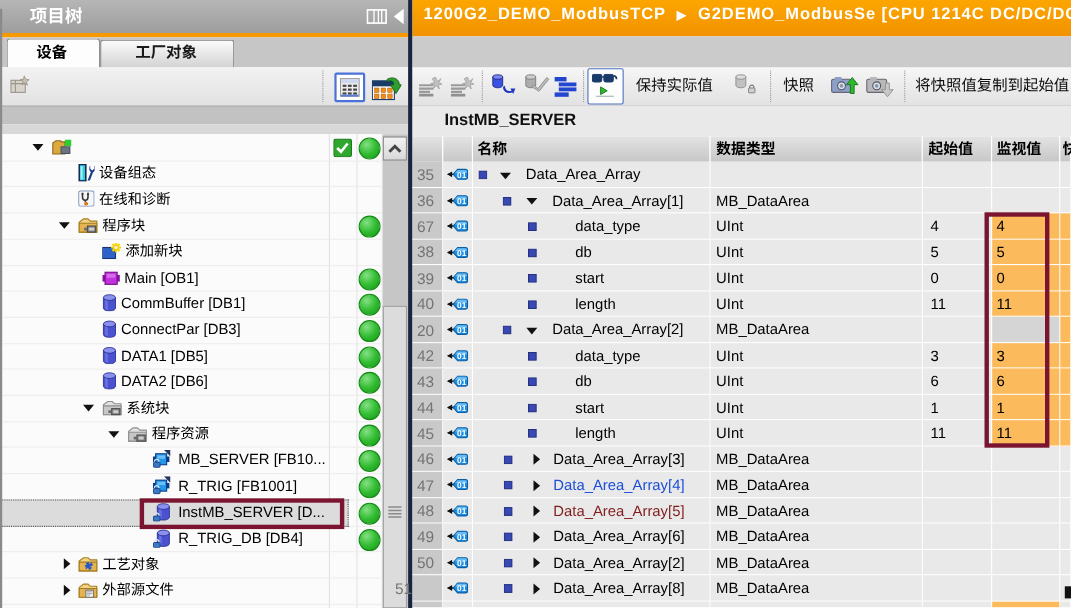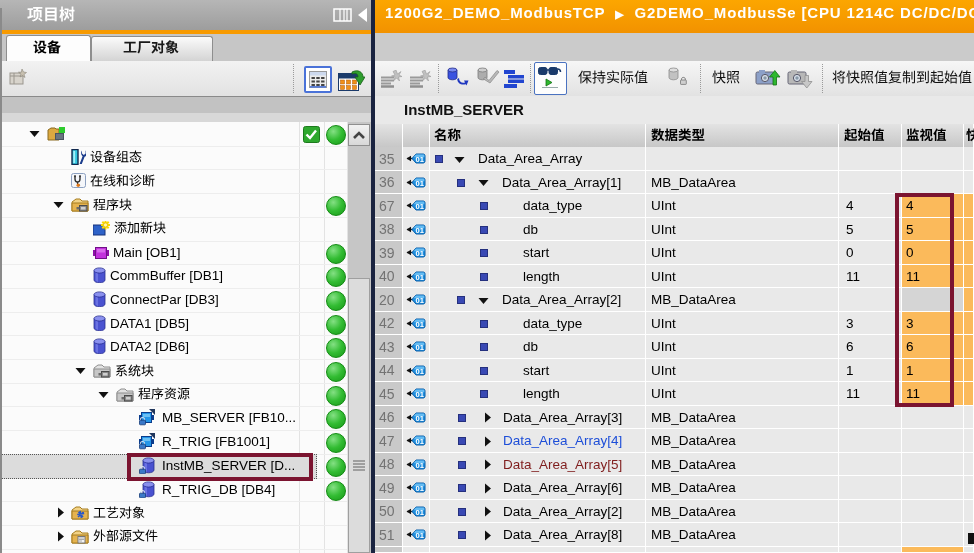--- a/index.html
+++ b/index.html
@@ -1075,21 +1075,21 @@
         <path d="M1,0.5 V10.5 L7,5.5 Z" fill="#111"></path>
       </svg>
     </div>
     <div style="position:absolute;left:503px;top:503.5px;font-size:13.5px;color:#000;white-space:nowrap">Data_Area_Array[2]</div>
     <div style="position:absolute;left:646px;top:499.5px;width:193px;height:23.5px;background:#e9e9e9;border-right:1px solid #fff;border-bottom:1px solid #fff;box-sizing:border-box"></div>
     <div style="position:absolute;left:651px;top:503.5px;font-size:13.5px;color:#000;white-space:nowrap">MB_DataArea</div>
     <div style="position:absolute;left:839px;top:499.5px;width:63px;height:23.5px;background:#e9e9e9;border-right:1px solid #fff;border-bottom:1px solid #fff;box-sizing:border-box"></div>
     <div style="position:absolute;left:902px;top:499.5px;width:62px;height:23.5px;background:#e9e9e9;border-right:1px solid #fff;border-bottom:1px solid #fff;box-sizing:border-box"></div>
     <div style="position:absolute;left:964px;top:499.5px;width:10px;height:23.5px;background:#e9e9e9;border-right:1px solid #fff;border-bottom:1px solid #fff;box-sizing:border-box"></div>
     <div style="position:absolute;left:375px;top:523.0px;width:28px;height:23.5px;background:#c9c9c9;border-right:1px solid #fff;border-bottom:1px solid #fff;box-sizing:border-box"></div>
-    <div style="position:absolute;left:379px;top:526.5px;width:24px;font-size:14px;color:#737373">51</div>
+    <div style="position:absolute;left:359px;top:526.5px;width:24px;font-size:14px;color:#737373">51</div>
     <div style="position:absolute;left:403px;top:523.0px;width:27px;height:23.5px;background:#e9e9e9;border-right:1px solid #fff;border-bottom:1px solid #fff;box-sizing:border-box"></div>
     <div style="position:absolute;left:406px;top:528.0px;">
       <svg width="20" height="13" style="display:block">
         <path d="M1,6.5 H8" stroke="#111" stroke-width="1.3"></path>
         <path d="M0.5,6.5 L5,3.8 V9.2 Z" fill="#111"></path>
         <path d="M10,2 H17.2 C18.3,2 19,2.7 19,3.8 V9.2 C19,10.3 18.3,11 17.2,11 H10 L6,6.5 Z" fill="#1E8FE0" stroke="#0A5EA8" stroke-width="1"></path>
         <path d="M9.8,2.6 H17 C17.8,2.6 18.4,3.2 18.4,3.9 V5.2 H7.6 Z" fill="#66BCF2"></path>
         <text x="9.5" y="9.6" font-family="Liberation Sans" font-size="7.6" font-weight="bold" fill="#fff">01</text>
       </svg>
     </div>

